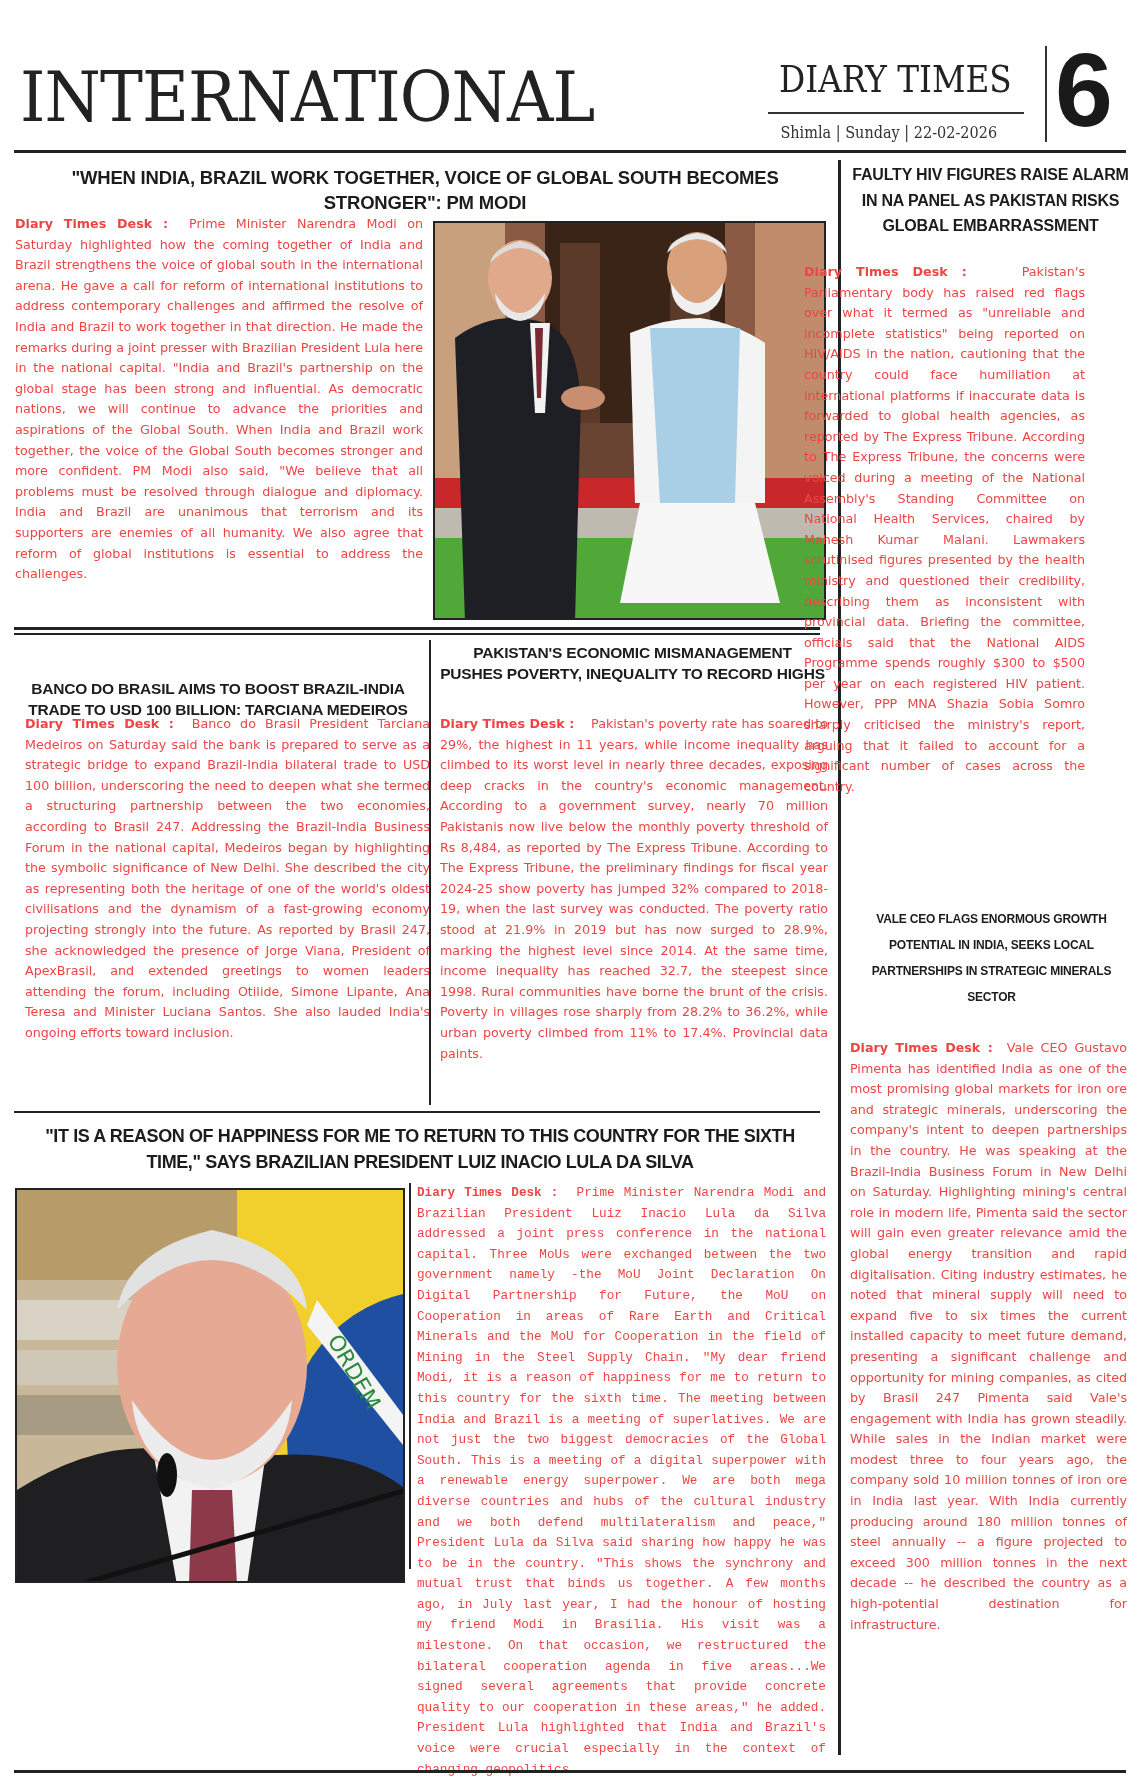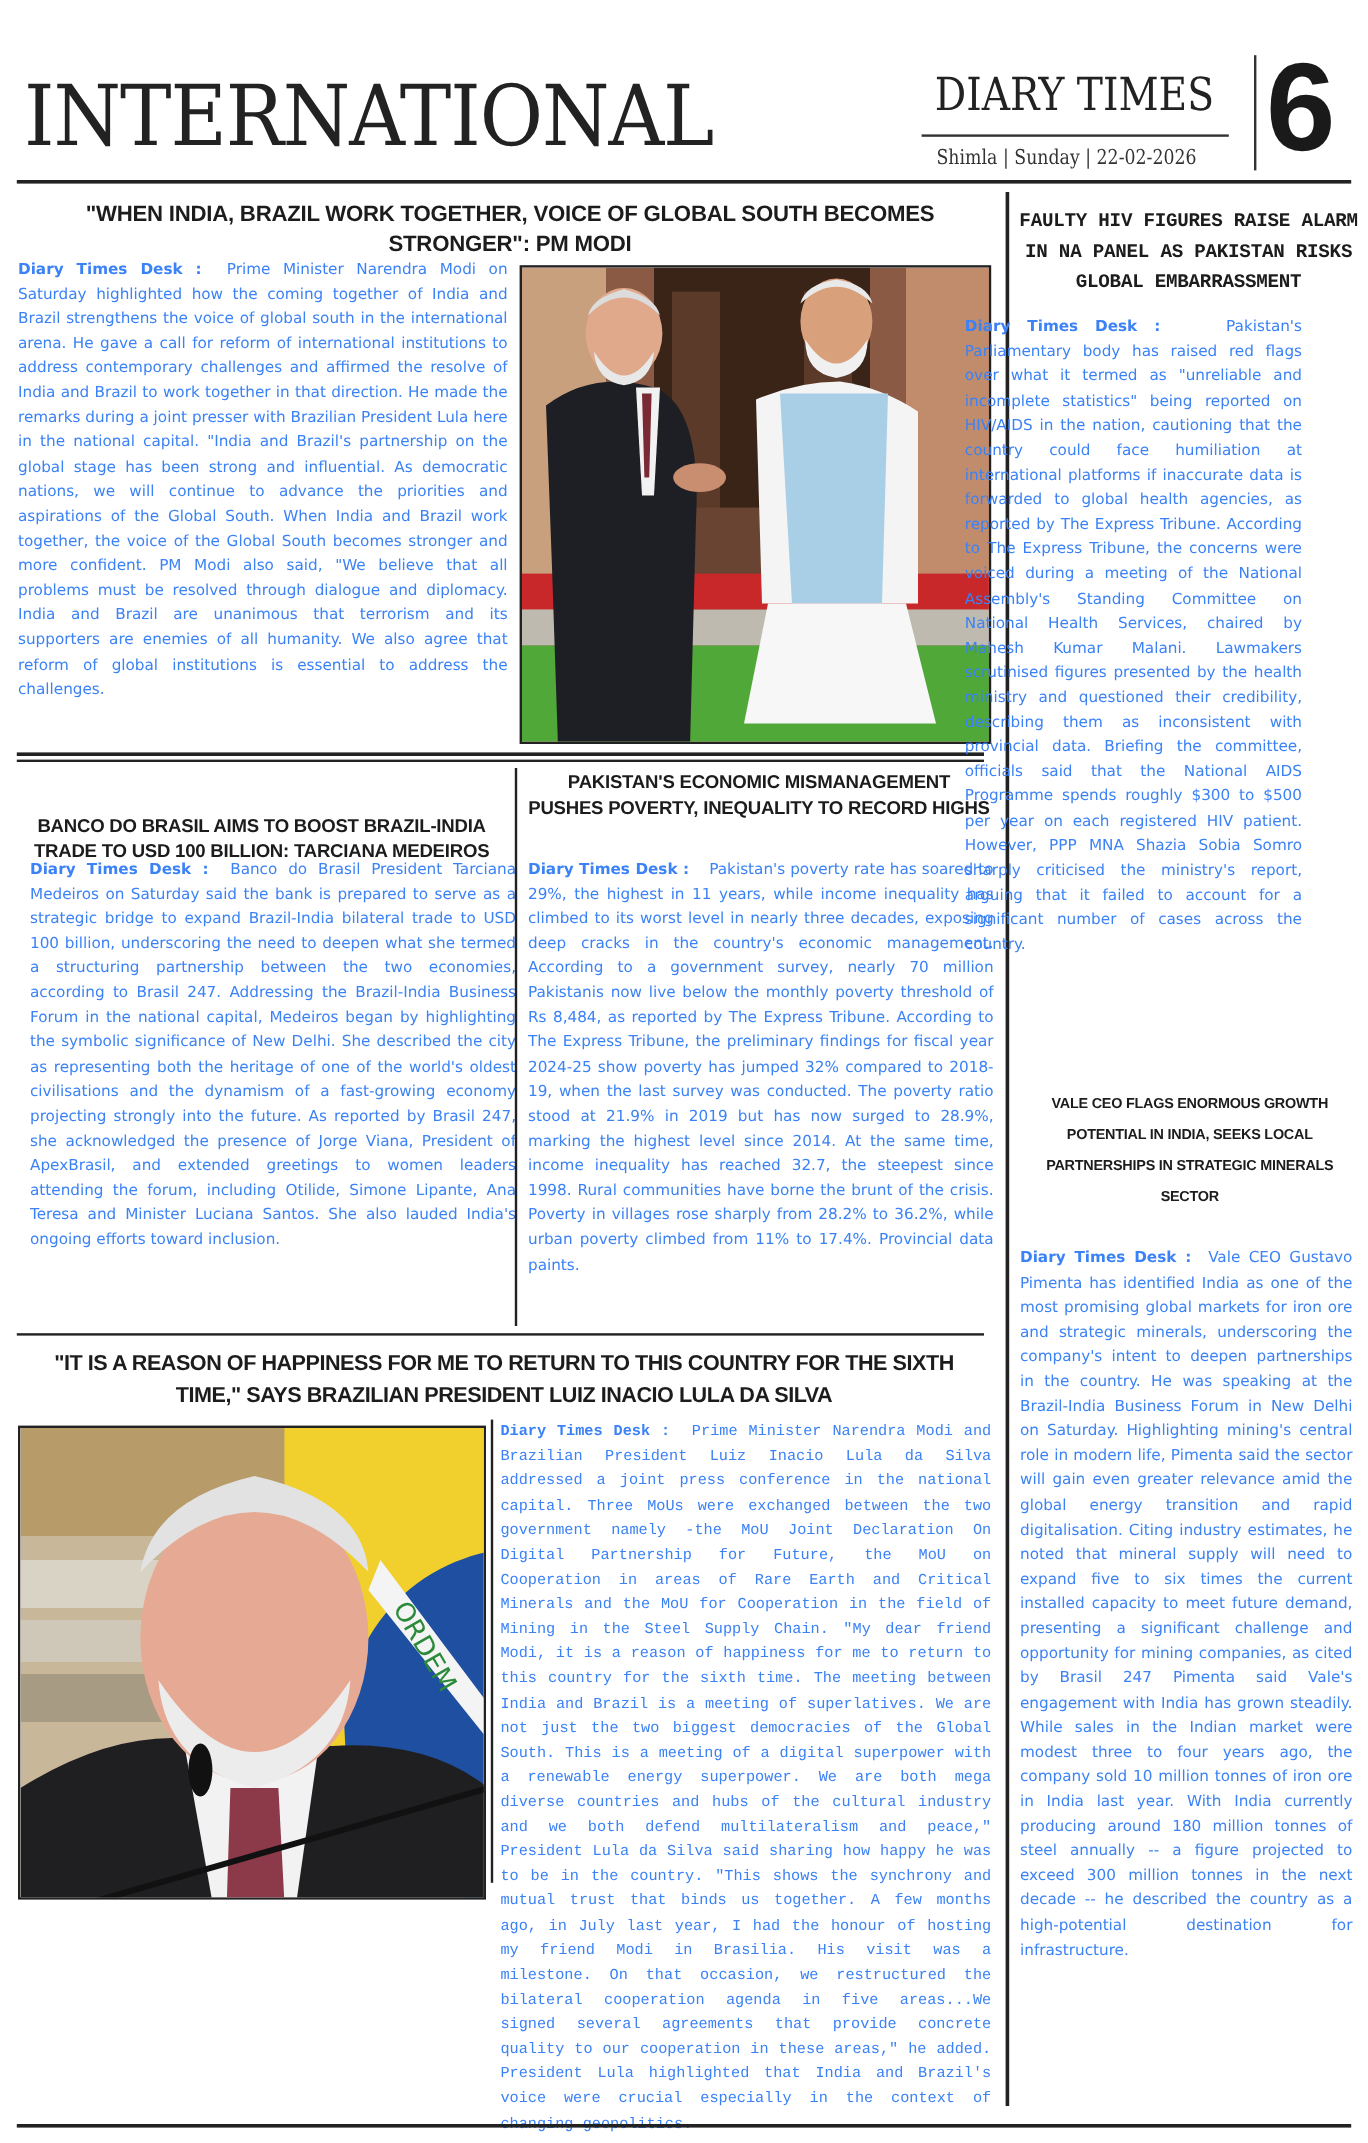--- a/index.html
+++ b/index.html
@@ -28,21 +28,21 @@
     font-weight: bold; font-size: 104px; line-height: 1; color: #1a1a1a;
   }
   .top-rule { position: absolute; left: 14px; top: 150px; width: 1112px; height: 3px; background: #222; }
 
   .headline {
     position: absolute; font-family: "Liberation Sans", sans-serif; font-weight: bold;
     text-align: center; color: #1c1c1c; letter-spacing: -0.2px; text-transform: uppercase;
   }
   .body-text {
     position: absolute; font-family: "DejaVu Sans", sans-serif; font-size: 12.7px;
-    line-height: 20.6px; text-align: justify; color: #3b82f6;
+    line-height: 20.6px; text-align: justify; color: #ef4444;
   }
   .body-text .byline { font-weight: bold; }
 
   .photo { position: absolute; border: 2px solid #222; overflow: hidden; }
   .vrule { position: absolute; width: 3px; background: #222; }
   .hrule { position: absolute; height: 3px; background: #222; }
   .hrule.thin { height: 2px; }
 </style>
 </head>
 <body>
@@ -134,21 +134,21 @@
   </svg>
 </div>
 <div class="body-text" style="left:417px; top:1183px; width:409px;font-family:Liberation Mono, monospace;">
   <span class="byline">Diary Times Desk :</span>&nbsp;
   <span>Prime Minister Narendra Modi and Brazilian President Luiz Inacio Lula da Silva addressed a joint press conference in the national capital. Three MoUs were exchanged between the two government namely -the MoU Joint Declaration On Digital Partnership for Future, the MoU on Cooperation in areas of Rare Earth and Critical Minerals and the MoU for Cooperation in the field of Mining in the Steel Supply Chain. "My dear friend Modi, it is a reason of happiness for me to return to this country for the sixth time. The meeting between India and Brazil is a meeting of superlatives. We are not just the two biggest democracies of the Global South. This is a meeting of a digital superpower with a renewable energy superpower. We are both mega diverse countries and hubs of the cultural industry and we both defend multilateralism and peace," President Lula da Silva said sharing how happy he was to be in the country. "This shows the synchrony and mutual trust that binds us together. A few months ago, in July last year, I had the honour of hosting my friend Modi in Brasilia. His visit was a milestone. On that occasion, we restructured the bilateral cooperation agenda in five areas...We signed several agreements that provide concrete quality to our cooperation in these areas," he added. President Lula highlighted that India and Brazil's voice were crucial especially in the context of changing geopolitics.</span>
 </div>
 <div class="vrule" style="left:409px; top:1183px; height:386px; width:2px;"></div>
 
 <div class="vrule" style="left:838px; top:160px; height:1595px;"></div>
 
-<div class="headline" style="left:848px; top:172px; width:285px; font-size:16px; line-height:25.5px;font-family:Liberation Mono, monospace;">FAULTY HIV FIGURES RAISE ALARM IN NA PANEL AS PAKISTAN RISKS GLOBAL EMBARRASSMENT</div>
+<div class="headline" style="left:848px; top:162px; width:285px; font-size:16px; line-height:25.5px;">FAULTY HIV FIGURES RAISE ALARM IN NA PANEL AS PAKISTAN RISKS GLOBAL EMBARRASSMENT</div>
 <div class="body-text" style="left:804px; top:262px; width:281px;">
   <span class="byline">Diary Times Desk :</span>&nbsp;&nbsp;&nbsp;
   <span>Pakistan's Parliamentary body has raised red flags over what it termed as "unreliable and incomplete statistics" being reported on HIV/AIDS in the nation, cautioning that the country could face humiliation at international platforms if inaccurate data is forwarded to global health agencies, as reported by The Express Tribune. According to The Express Tribune, the concerns were voiced during a meeting of the National Assembly's Standing Committee on National Health Services, chaired by Mahesh Kumar Malani. Lawmakers scrutinised figures presented by the health ministry and questioned their credibility, describing them as inconsistent with provincial data. Briefing the committee, officials said that the National AIDS Programme spends roughly $300 to $500 per year on each registered HIV patient. However, PPP MNA Shazia Sobia Somro sharply criticised the ministry's report, arguing that it failed to account for a significant number of cases across the country.</span>
 </div>
 
 <div class="headline" style="left:850px; top:906px; width:283px; font-size:12px; line-height:26px;">VALE CEO FLAGS ENORMOUS GROWTH POTENTIAL IN INDIA, SEEKS LOCAL PARTNERSHIPS IN STRATEGIC MINERALS SECTOR</div>
 <div class="body-text" style="left:850px; top:1038px; width:277px;">
   <span class="byline">Diary Times Desk :</span>&nbsp;
   <span>Vale CEO Gustavo Pimenta has identified India as one of the most promising global markets for iron ore and strategic minerals, underscoring the company's intent to deepen partnerships in the country. He was speaking at the Brazil-India Business Forum in New Delhi on Saturday. Highlighting mining's central role in modern life, Pimenta said the sector will gain even greater relevance amid the global energy transition and rapid digitalisation. Citing industry estimates, he noted that mineral supply will need to expand five to six times the current installed capacity to meet future demand, presenting a significant challenge and opportunity for mining companies, as cited by Brasil 247 Pimenta said Vale's engagement with India has grown steadily. While sales in the Indian market were modest three to four years ago, the company sold 10 million tonnes of iron ore in India last year. With India currently producing around 180 million tonnes of steel annually -- a figure projected to exceed 300 million tonnes in the next decade -- he described the country as a high-potential destination for infrastructure.</span>
 </div>

